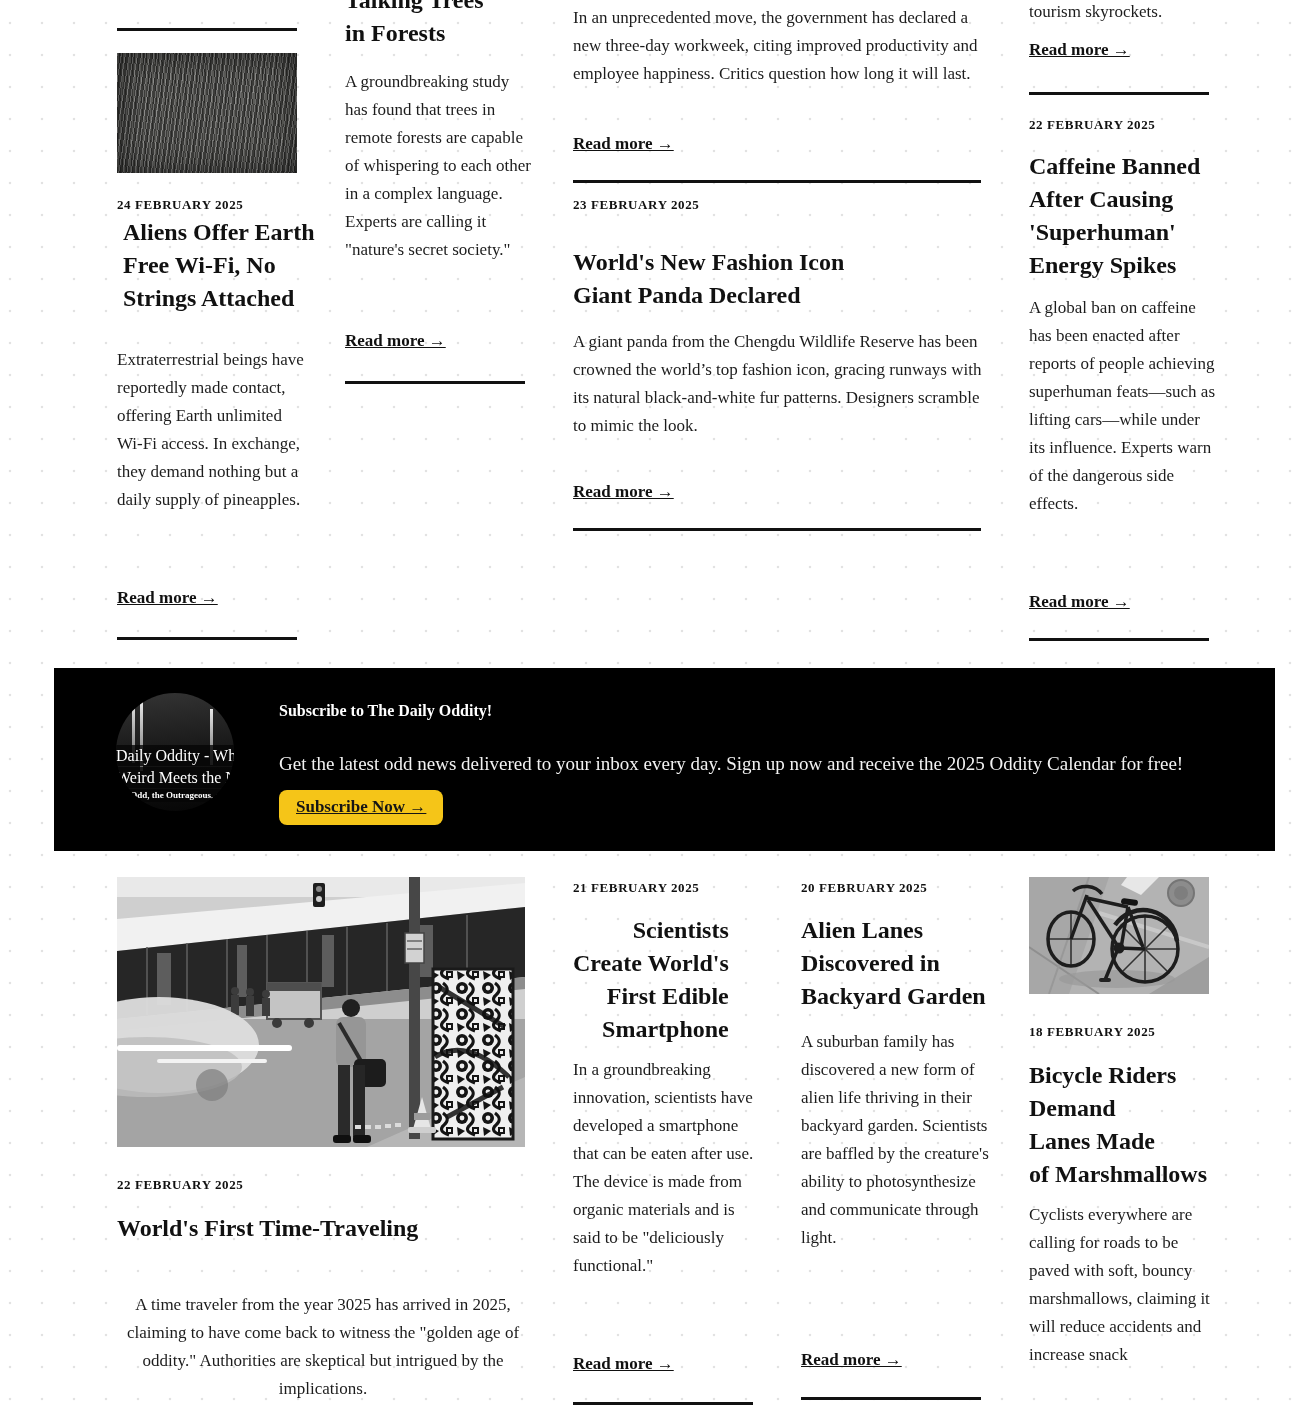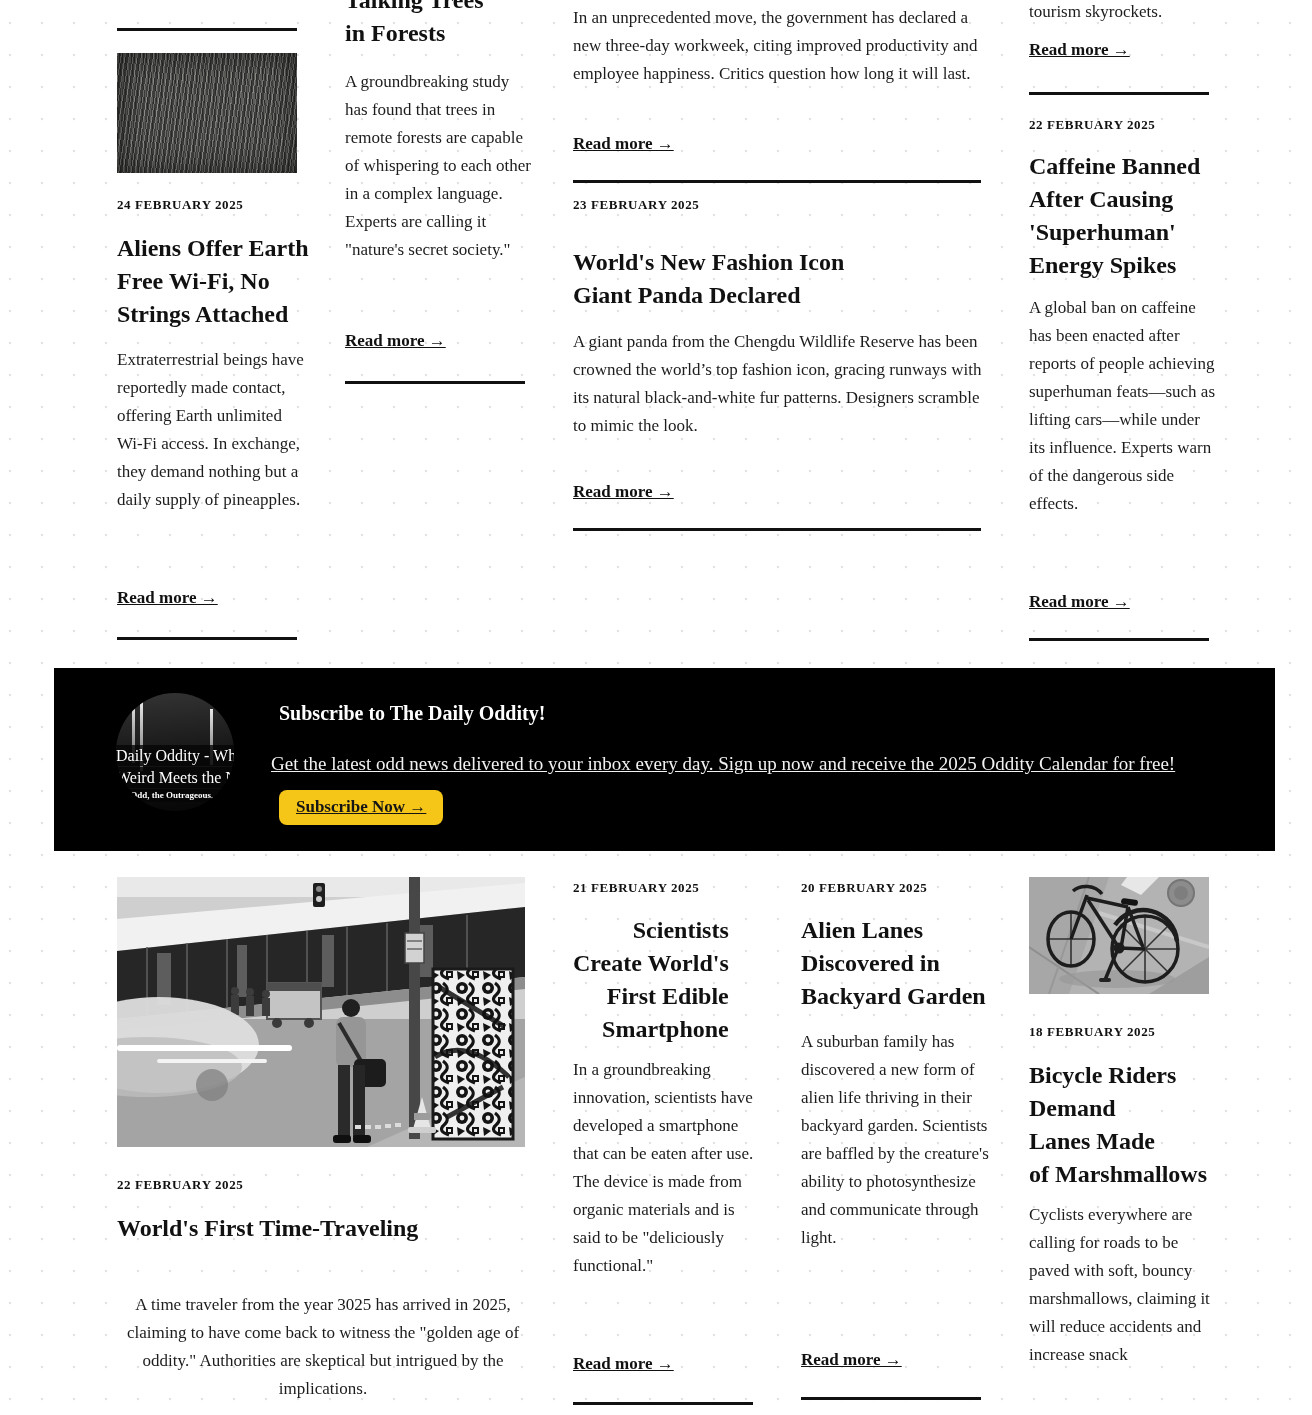--- a/index.html
+++ b/index.html
@@ -32,21 +32,21 @@
     background:
       repeating-linear-gradient(99deg, rgba(255,255,255,.30) 0 1px, rgba(255,255,255,0) 1px 4px),
       repeating-linear-gradient(85deg, rgba(0,0,0,.30) 0 1px, rgba(0,0,0,0) 1px 3px),
       repeating-linear-gradient(93deg, #5c5c59 0 2px, #3d3d3b 2px 6px),
       #4a4a47;
     box-shadow:inset 0 0 30px rgba(0,0,0,.55);
   }
 
   
   .banner{ background:#000; }
-  .banner-title{ font-size:20px; font-weight:bold; color:#fff; white-space:nowrap; }
+  .banner-title{ font-size:16px; font-weight:bold; color:#fff; white-space:nowrap; }
   .banner-text{ font-size:19px; color:#f2f2f2; white-space:nowrap; }
   .subscribe-btn{
     display:inline-block; background:#f5c518; color:#151515; font-weight:bold;
     font-size:17px; text-decoration:underline; border:none; border-radius:8px;
     padding:7px 17px 8px 17px; cursor:pointer; font-family:"Liberation Serif", serif;
   }
   .logo{
     width:118px; height:118px; border-radius:50%; overflow:hidden; position:relative;
     background:linear-gradient(175deg,#343434 0%, #151515 55%, #060606 100%);
   }
@@ -59,21 +59,21 @@
 </style>
 </head>
 <body>
 
 <div class="page">
 
   <div class="abs" style="left:117px; top:0; width:180px;">
     <hr class="rule abs" style="top:28px; width:180px;">
     <div class="photo fur abs" style="top:53px; width:180px; height:120px;"></div>
     <div class="date abs" style="top:197px;">24 FEBRUARY 2025</div>
-    <h2 class="title abs" style="top:232px;">
+    <h2 class="title abs" style="top:216px;margin-left:6px;">
       <span class="tl">Aliens Offer Earth</span>
       <span class="tl">Free Wi-Fi, No</span>
       <span class="tl">Strings Attached</span>
     </h2>
     <p class="excerpt abs" style="top:346px; width:190px;">Extraterrestrial beings have reportedly made contact, offering Earth unlimited Wi-Fi access. In exchange, they demand nothing but a daily supply of pineapples.</p>
     <a class="readmore abs" style="top:588px;">Read more →</a>
     <hr class="rule abs" style="top:637px; width:180px;">
   </div>
 
   <div class="abs" style="left:345px; top:0; width:180px;">
@@ -123,21 +123,21 @@
   <div class="banner abs" style="left:54px; top:668px; width:1221px; height:183px;">
     <div class="logo abs" style="left:62px; top:25px;">
       <span class="streak" style="left:16px;"></span>
       <span class="streak" style="left:24px; height:70px;"></span>
       <span class="streak" style="left:94px; top:16px; height:56px;"></span>
       <span class="ll l1">Daily Oddity - Where</span>
       <span class="ll l2">Weird Meets the News</span>
       <span class="ll l3">the Odd, the Outrageous, and the Occ</span>
     </div>
     <div class="banner-title abs" style="left:225px; top:34px;">Subscribe to The Daily Oddity!</div>
-    <div class="banner-text abs" style="left:217px; top:85px;text-decoration:underline;">Get the latest odd news delivered to your inbox every day. Sign up now and receive the 2025 Oddity Calendar for free!</div>
+    <div class="banner-text abs" style="left:225px; top:85px;">Get the latest odd news delivered to your inbox every day. Sign up now and receive the 2025 Oddity Calendar for free!</div>
     <button class="subscribe-btn abs" style="left:225px; top:122px;">Subscribe Now →</button>
   </div>
 
   <div class="abs" style="left:117px; top:0; width:408px;">
     <svg class="photo abs" style="top:877px;" width="408" height="270" viewBox="0 0 408 270">
       <rect width="408" height="270" fill="#cfcfcf"></rect>
       <rect width="408" height="20" fill="#e9e9e9"></rect>
       <polygon points="0,42 408,6 408,30 0,74" fill="#f1f1f1"></polygon>
       <polygon points="0,74 408,30 408,100 0,142" fill="#262626"></polygon>
       <g stroke="#5c5c5c" stroke-width="2" opacity="0.8">

